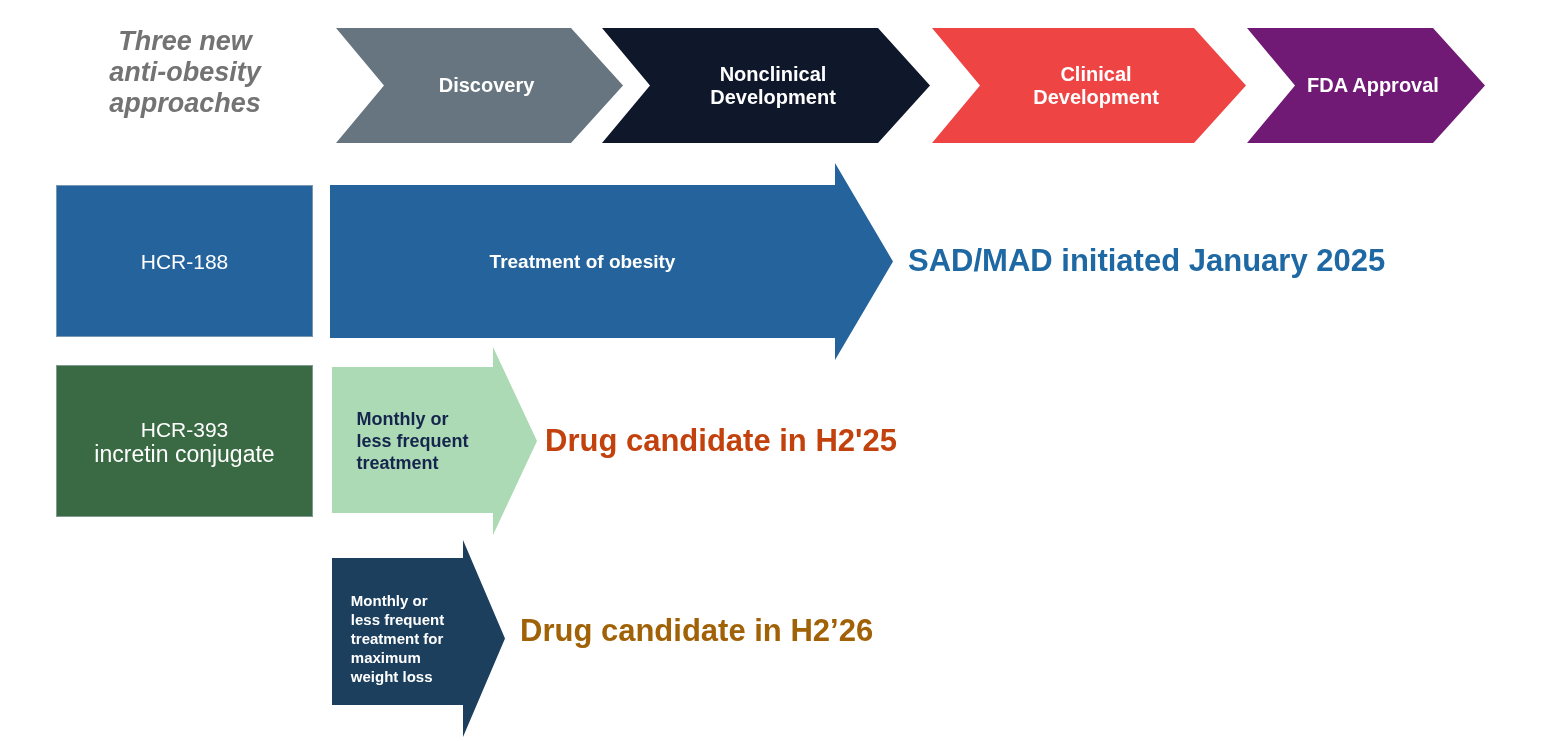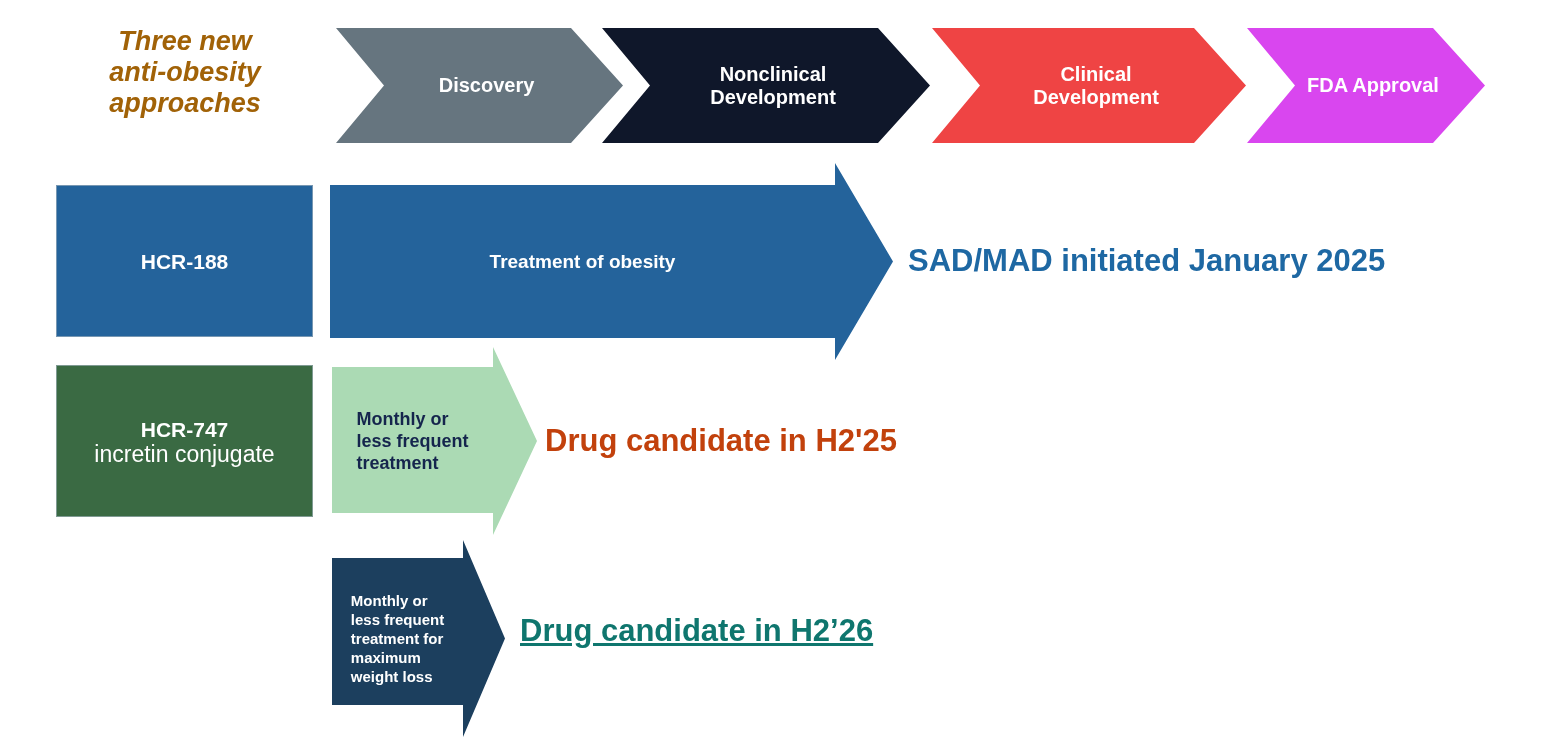--- a/index.html
+++ b/index.html
@@ -38,21 +38,21 @@
   .prog-box{
     position:absolute;left:56px;width:257px;height:152px;
     display:flex;flex-direction:column;align-items:center;justify-content:center;
     color:#ffffff;text-align:center;
     border:1px solid rgba(165,180,190,.65);
     box-sizing:border-box;
   }
   .b1{top:185px;}
   .b2{top:365px;}
   .b3{top:555px;}
-  .prog-name{font-size:21px;font-weight:bold;line-height:25px;}
+  .prog-name{font-size:21px;font-weight:normal;line-height:25px;}
   .prog-sub{font-size:23px;line-height:24px;white-space:pre-line;}
 
   
   .arrow{
     position:absolute;
     display:flex;align-items:center;justify-content:center;
     text-align:left;white-space:pre-line;
     box-sizing:border-box;
   }
   .arrow1{
@@ -83,61 +83,61 @@
   }
   .m1{left:908px;top:185px;}
   .m2{left:545px;top:365px;}
   .m3{left:520px;top:555px;}
 </style>
 </head>
 <body>
 
 <div class="canvas">
 
-  <div class="title" style="color: #a16207;">Three new
+  <div class="title" style="color: #737373;">Three new
 anti-obesity
 approaches</div>
 
   <div class="stage s0" style="background-color: rgb(102, 117, 127);">
     <span>Discovery</span>
   </div>
   <div class="stage s1" style="background-color: #0f172a;">
     <span>Nonclinical
 Development</span>
   </div>
   <div class="stage s2" style="background-color: #ef4444; align-items: center;">
     <span>Clinical
 Development</span>
   </div>
-  <div class="stage s3" style="background-color: #d946ef;">
+  <div class="stage s3" style="background-color: #701a75;">
     <span>FDA Approval</span>
   </div>
 
   <div class="prog-box b1" style="background-color: rgb(36, 99, 155);">
     <div class="prog-name">HCR-188</div>
     <div class="prog-sub"></div>
   </div>
   <div class="arrow arrow1" style="background-color: rgb(36, 99, 155);">
     <span>Treatment of obesity</span>
   </div>
   <div class="milestone m1" style="color: rgb(30, 104, 163);">SAD/MAD initiated January 2025</div>
 
   <div class="prog-box b2" style="background-color: rgb(58, 106, 67);">
-    <div class="prog-name">HCR-747</div>
+    <div class="prog-name">HCR-393</div>
     <div class="prog-sub">incretin conjugate</div>
   </div>
   <div class="arrow arrow2" style="background-color: rgb(171, 218, 180); color: rgb(21, 37, 77);">
     <span>Monthly or
 less frequent
 treatment</span>
   </div>
   <div class="milestone m2" style="color: #c2410c;">Drug candidate in H2'25</div>
 
   <div class="arrow arrow3" style="background-color: rgb(28, 63, 94);">
     <span>Monthly or
 less frequent
 treatment for
 maximum
 weight loss</span>
   </div>
-  <div class="milestone m3" style="color: #0f766e; text-decoration: underline;">Drug candidate in H2’26</div>
+  <div class="milestone m3" style="color: #a16207;">Drug candidate in H2’26</div>
 
 </div>
 
 </body></html>

